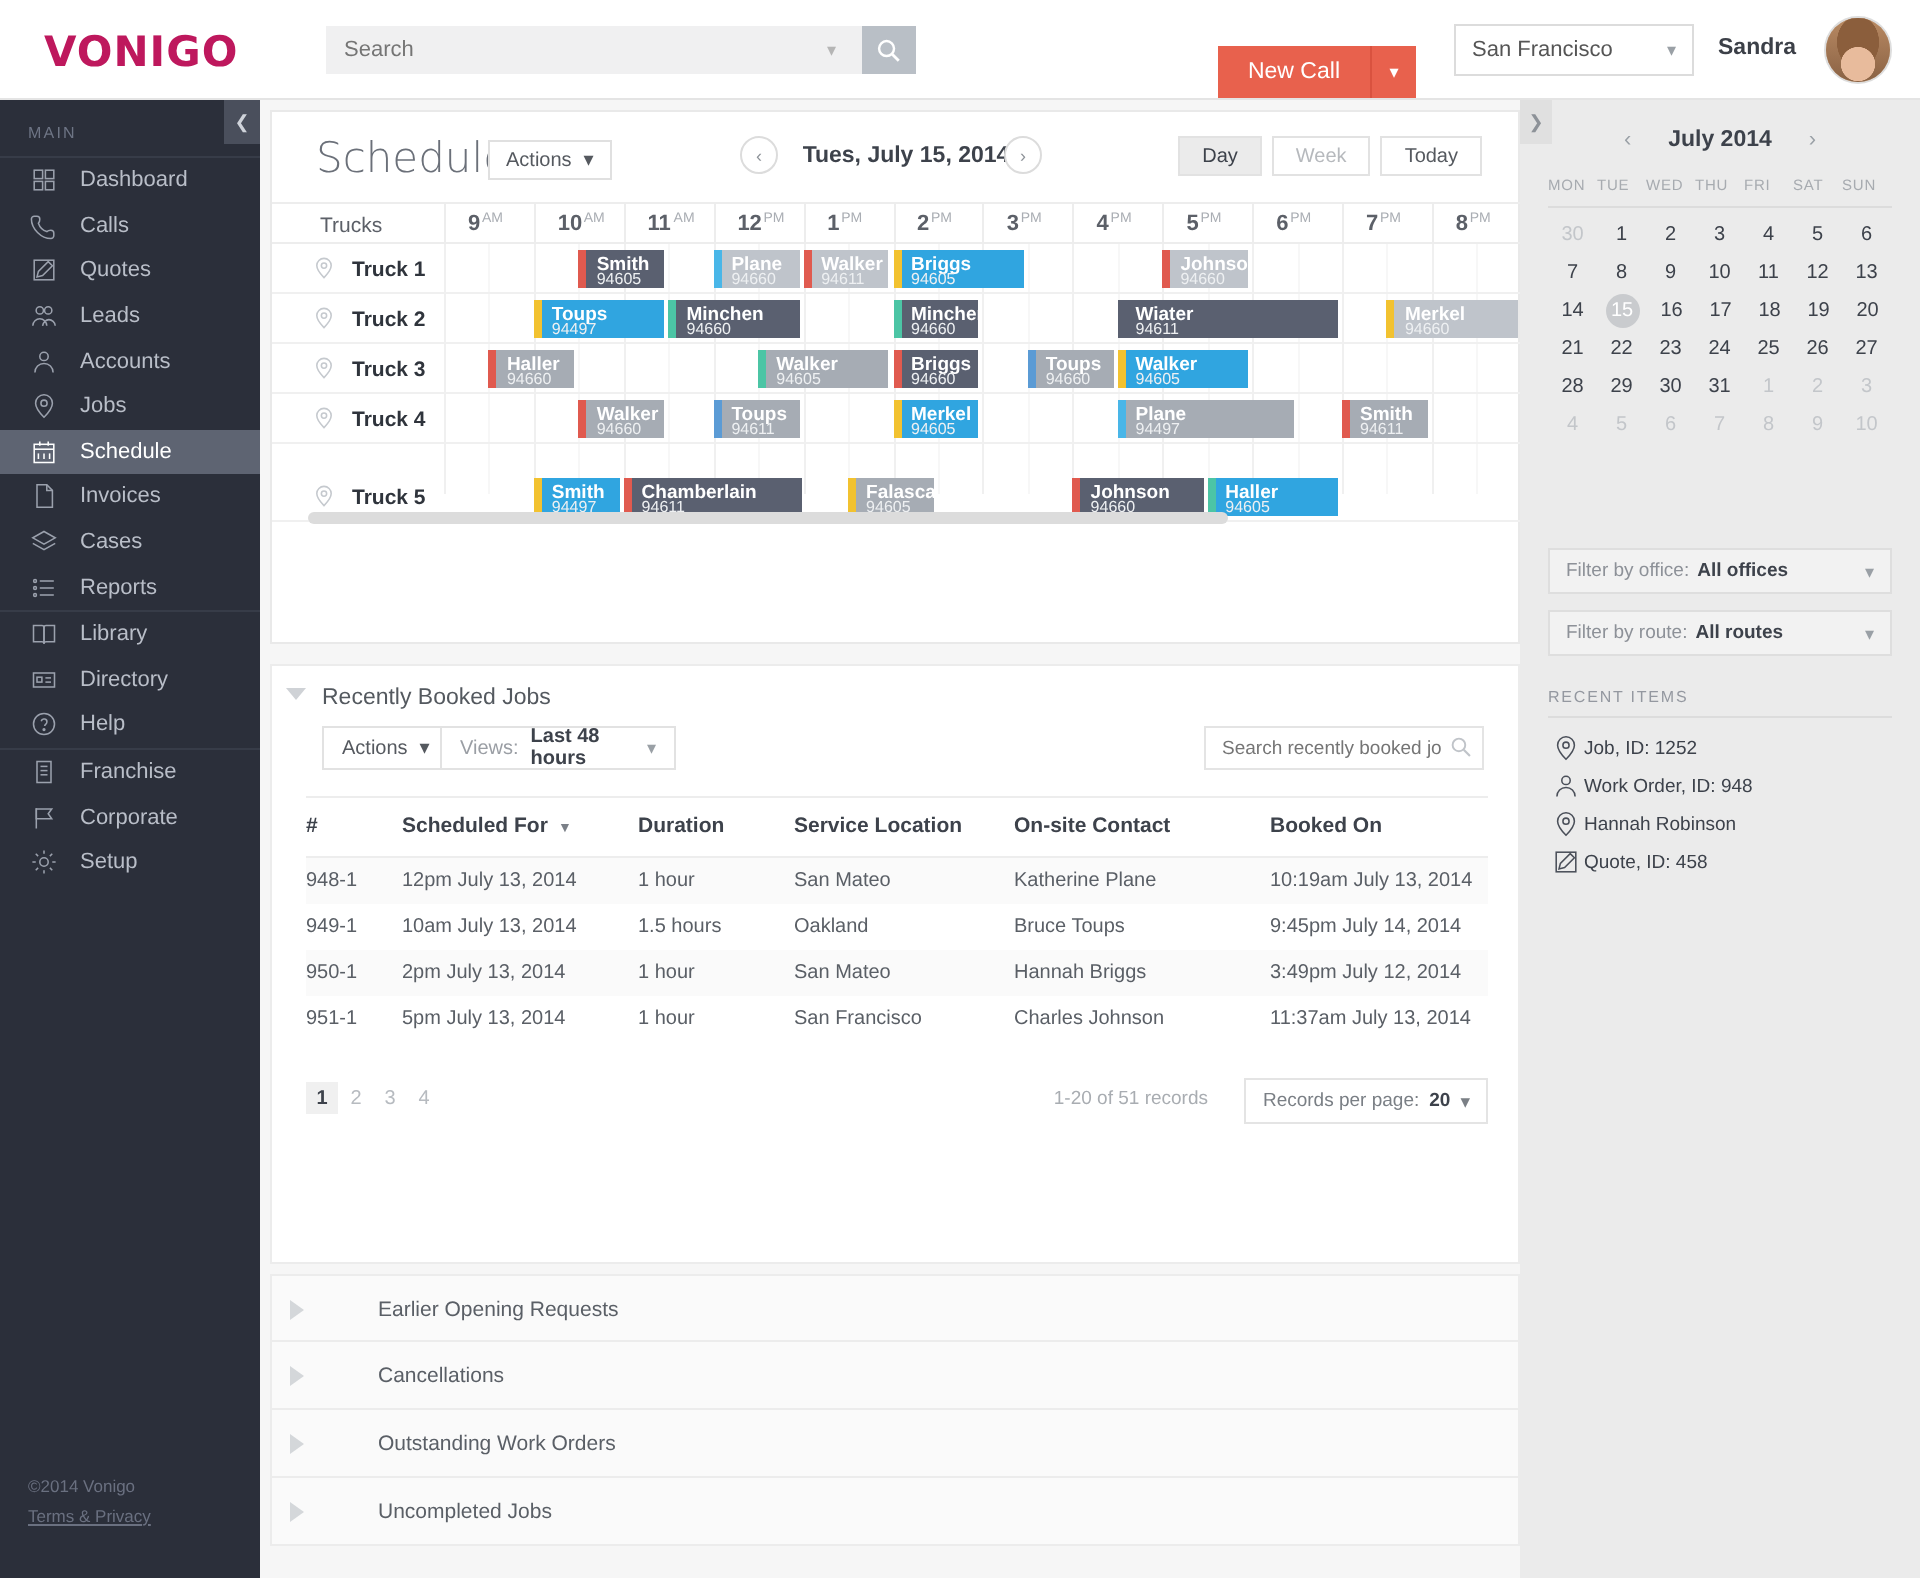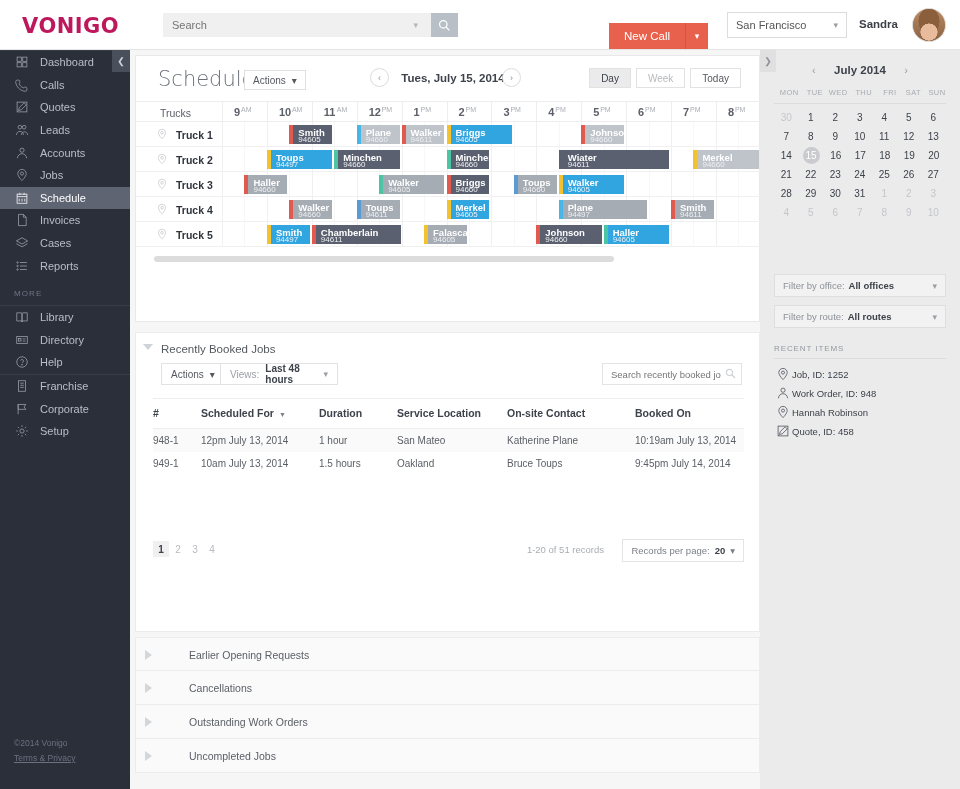--- a/index.html
+++ b/index.html
@@ -183,21 +183,21 @@
   .rightpanel { position:absolute; left:760px; top:50px; width:200px; height:739px; background:#ebebeb; }
   .rp-toggle { position:absolute; left:0; top:0; width:16px; height:22px; background:#e0e0e0;
     color:#8d9298; font-size:9px; display:flex; align-items:center; justify-content:center; cursor:pointer; }
   .cal-head { position:absolute; top:14px; left:0; width:200px; height:16px; }
   .cal-title { position:absolute; left:0; width:200px; text-align:center; top:0;
     font-size:11.5px; color:#3d424b; font-weight:bold; }
   .cal-prev, .cal-next { position:absolute; top:0; font-size:11px; color:#9aa0a6; cursor:pointer; }
   .cal-prev { left:52px; } .cal-next { right:52px; }
   .cal { position:absolute; left:14px; top:38px; width:172px; }
   .cal-dow { display:flex; }
-  .cal-dow div { width:24.5px; text-align:right; font-size:7.5px; color:#a7abb0; letter-spacing:.4px; }
+  .cal-dow div { width:24.5px; text-align:left; font-size:7.5px; color:#a7abb0; letter-spacing:.4px; }
   .cal-sep { height:1px; background:#dcdcdc; margin:6px 0 4px 0; }
   .cal-week { display:flex; }
   .cal-week div { width:24.5px; height:19px; text-align:center; font-size:10px;
     color:#3d424b; line-height:19px; cursor:pointer; }
   .cal-week div.mut { color:#c3c6ca; }
   .cal-week div.today { background:#c9cbce; color:#fff; border-radius:50%;
     width:17px; height:17px; line-height:17px; margin:1px auto; }
   .filter {
     position:absolute; left:14px; width:172px; height:23px; background:#f2f2f2;
     border:1px solid #dedede; font-size:9.5px; color:#8d9198; padding:0 8px;
@@ -236,20 +236,21 @@
   </div>
   <div class="username">Sandra</div>
   <div class="avatar">
       <div class="face"></div>
     </div>
 </div>
 
 <div class="sidebar">
   <div class="collapse-btn">❮</div>
   <div id="sidebar-groups">
+      <div class="side-group">MAIN</div>
       <div class="side-divider"></div>
       <div class="side-item">
         <span class="side-ico">
           <svg width="14" height="14" viewBox="0 0 20 20" fill="none" stroke="#9ba1ad" stroke-width="1.1">
             <rect x="3" y="3" width="6" height="6"></rect>
             <rect x="11" y="3" width="6" height="6"></rect>
             <rect x="3" y="11" width="6" height="6"></rect>
             <rect x="11" y="11" width="6" height="6"></rect>
           </svg>
         </span>
@@ -338,21 +339,20 @@
             <line x1="7" y1="5" x2="17" y2="5"></line>
             <line x1="7" y1="10" x2="17" y2="10"></line>
             <line x1="7" y1="15" x2="17" y2="15"></line>
             <circle cx="3.6" cy="5" r="1"></circle>
             <circle cx="3.6" cy="10" r="1"></circle>
             <circle cx="3.6" cy="15" r="1"></circle>
           </svg>
         </span>
         <span>Reports</span>
       </div>
-      <div class="side-group">MORE</div>
       <div class="side-divider"></div>
       <div class="side-item">
         <span class="side-ico">
           <svg width="14" height="14" viewBox="0 0 20 20" fill="none" stroke="#9ba1ad" stroke-width="1.1">
             <path d="M2.5 4h6c1 0 1.5.6 1.5 1.4V17c0-.8-.5-1.4-1.5-1.4h-6z"></path>
             <path d="M17.5 4h-6c-1 0-1.5.6-1.5 1.4V17c0-.8.5-1.4 1.5-1.4h6z"></path>
           </svg>
         </span>
         <span>Library</span>
       </div>
@@ -630,21 +630,21 @@
             <span class="bar" style="background:#49b6e8"></span>
             <span class="nm">Plane</span>
             <span class="id">94497</span>
           </div>
           <div class="ev gray" style="left:535px;top:3px;width:42.9px">
             <span class="bar" style="background:#e05a4f"></span>
             <span class="nm">Smith</span>
             <span class="id">94611</span>
           </div>
         </div>
-        <div class="row" style="top:121px">
+        <div class="row" style="top:135px">
           <span class="row-pin"><svg width="12" height="12" viewBox="0 0 20 20" fill="none" stroke="#c5c9ce" stroke-width="1.3">
               <path d="M10 18s6-6 6-10a6 6 0 10-12 0c0 4 6 10 6 10z"></path>
               <circle cx="10" cy="8" r="2.2"></circle>
             </svg></span>
           <span class="row-lbl">Truck 5</span>
           <div class="ev blue" style="left:130.9px;top:3px;width:42.9px">
             <span class="bar" style="background:#f2c230"></span>
             <span class="nm">Smith</span>
             <span class="id">94497</span>
           </div>
@@ -713,20 +713,36 @@
             <td>10:19am July 13, 2014</td>
           </tr>
           <tr class="">
             <td>949-1</td>
             <td>10am July 13, 2014</td>
             <td>1.5 hours</td>
             <td>Oakland</td>
             <td>Bruce Toups</td>
             <td>9:45pm July 14, 2014</td>
           </tr>
+          <tr class="alt">
+            <td>950-1</td>
+            <td>2pm July 13, 2014</td>
+            <td>1 hour</td>
+            <td>San Mateo</td>
+            <td>Hannah Briggs</td>
+            <td>3:49pm July 12, 2014</td>
+          </tr>
+          <tr class="">
+            <td>951-1</td>
+            <td>5pm July 13, 2014</td>
+            <td>1 hour</td>
+            <td>San Francisco</td>
+            <td>Charles Johnson</td>
+            <td>11:37am July 13, 2014</td>
+          </tr>
         </tbody>
     </table>
     <div class="pager">
       <div id="pages">
           <div class="pg cur" style="left:0px">1</div>
           <div class="pg" style="left:17px">2</div>
           <div class="pg" style="left:34px">3</div>
           <div class="pg" style="left:51px">4</div>
         </div>
       <div class="records-txt">1-20 of 51 records</div>

